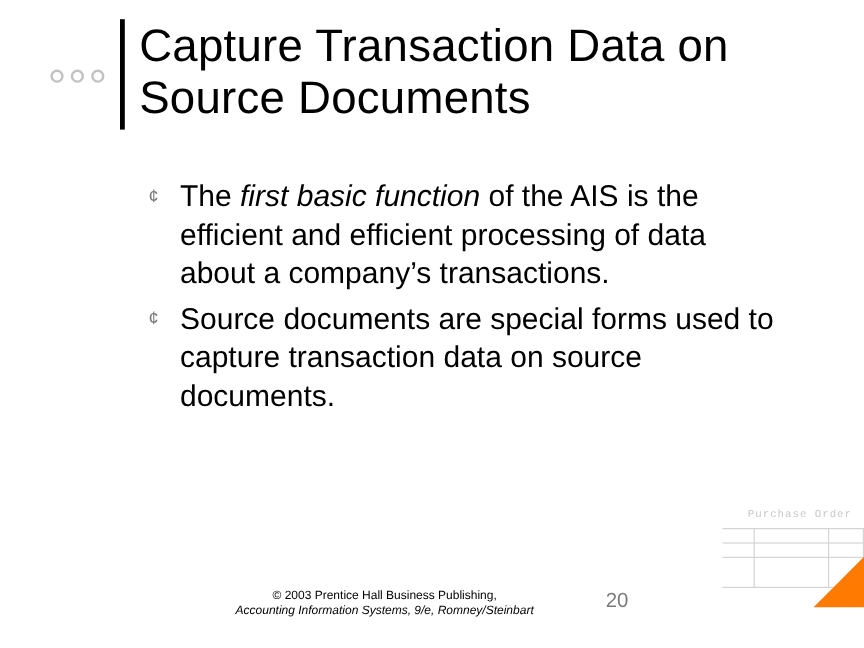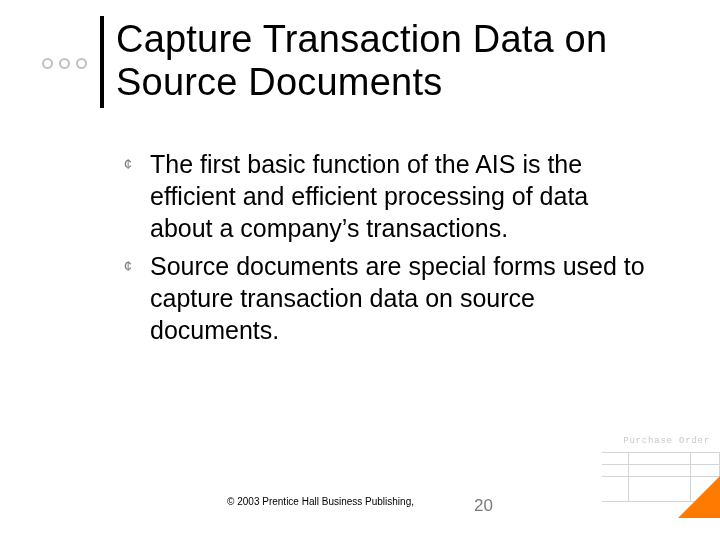--- a/index.html
+++ b/index.html
@@ -11,28 +11,28 @@
   .dots { display: flex; gap: 6px; align-items: center; justify-content: flex-start; margin-top: 6px; margin-left: 4px; }
   .dot { width: 11px; height: 11px; border: 2px solid #c2c2c2; border-radius: 50%; background: #fff; }
   .vbar { position: absolute; left: 100px; top: 16px; width: 4px; height: 92px; background: #000; }
 
   .title { position: absolute; left: 116px; top: 18px; width: 560px; font-size: 38px; line-height: 1.12; font-weight: 400; letter-spacing: 0.2px; }
 
   .body { position: absolute; left: 120px; top: 148px; width: 530px; font-size: 25px; line-height: 1.28; }
   .bullet { display: flex; gap: 14px; margin-bottom: 6px; }
   .bullet .marker { font-size: 15px; line-height: 32px; color: #7a7a7a; width: 16px; text-align: center; flex-shrink: 0; }
   .bullet .text {}
-  .italic { }
+  .italic { font-style: italic; }
 
   .footer { position: absolute; left: 0; bottom: 24px; width: 720px; display: flex; justify-content: center; gap: 60px; }
   .credits { font-size: 10px; line-height: 1.25; text-align: center; color: #000; }
   .pagenum { font-size: 17px; color: #7a7a7a; }
 
   
-  .po { position: absolute; right: 0; bottom: 22px; width: 120px; height: 82px; }
+  .po { position: absolute; right: 0; bottom: 34px; width: 120px; height: 82px; }
   .po-label { position: absolute; top: 0; right: 10px; font-size: 9px; color: #c8c8c8; letter-spacing: 0.8px; font-family: "Courier New", monospace; }
   .po-box { position: absolute; top: 16px; right: 0; width: 118px; height: 50px; }
   .po-line { position: absolute; background: #d4d4d4; }
   .po-h1 { top: 0; left: 0; right: 0; height: 1px; }
   .po-h2 { top: 12px; left: 0; right: 0; height: 1px; }
   .po-h3 { top: 24px; left: 0; right: 0; height: 1px; }
   .po-h4 { bottom: 0; left: 0; right: 0; height: 1px; }
   .po-v1 { top: 0; bottom: 0; left: 26px; width: 1px; }
   .po-v2 { top: 0; bottom: 0; left: 88px; width: 1px; }
   .po-v3 { top: 0; bottom: 0; right: 0; width: 1px; }
@@ -68,20 +68,21 @@
       <span class="text">
         <span></span><span class="italic"></span><span>Source documents are special forms used to capture transaction data on source documents.</span>
       </span>
     </div>
 
   </div>
 
   <div class="footer">
     <div class="credits">
       <div>© 2003 Prentice Hall Business Publishing,</div>
+      <div class="italic">Accounting Information Systems, 9/e, Romney/Steinbart</div>
     </div>
     <div class="pagenum">20</div>
   </div>
 
   <div class="po">
     <div class="po-label">Purchase Order</div>
     <div class="po-box">
       <div class="po-line po-h1"></div>
       <div class="po-line po-h2"></div>
       <div class="po-line po-h3"></div>

